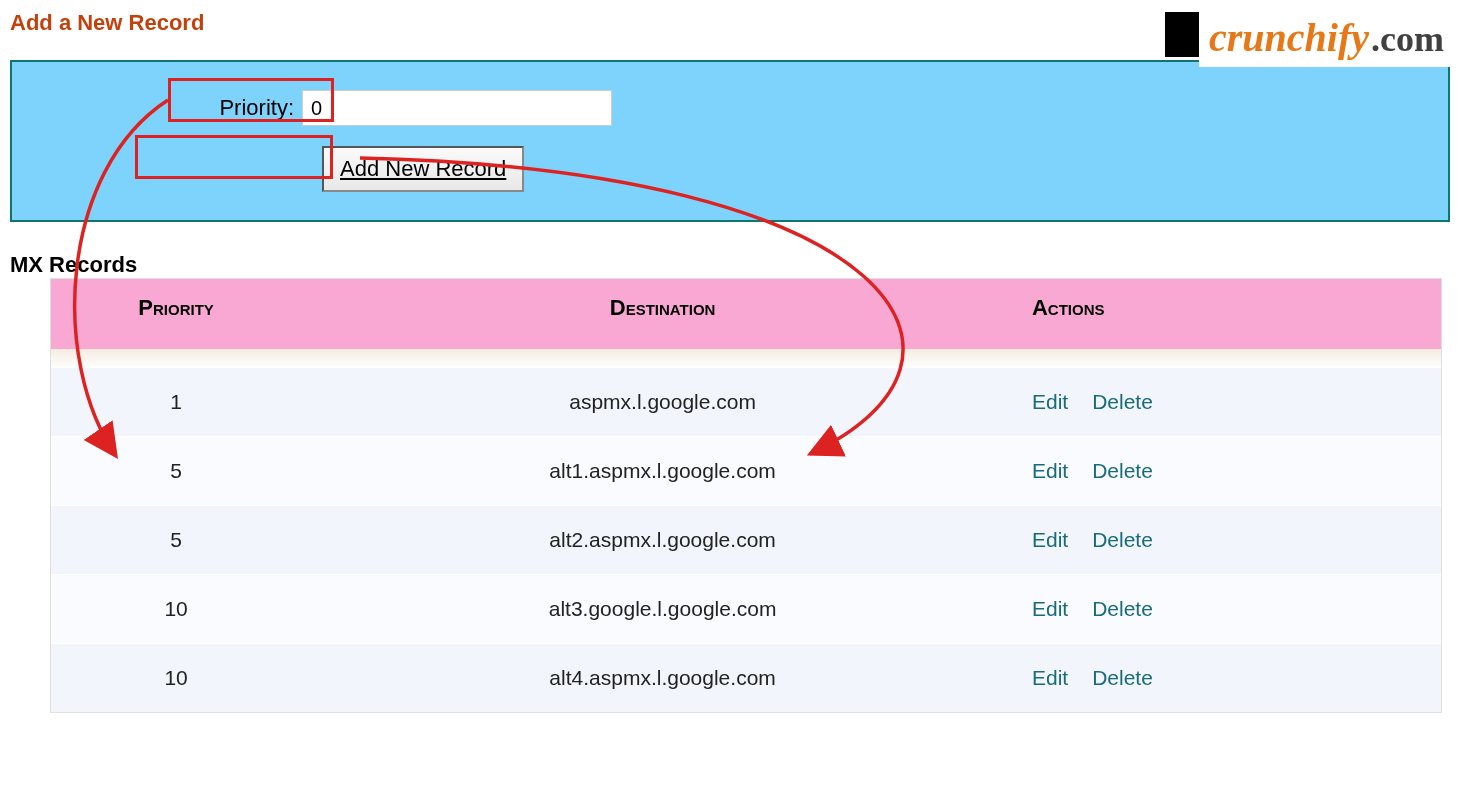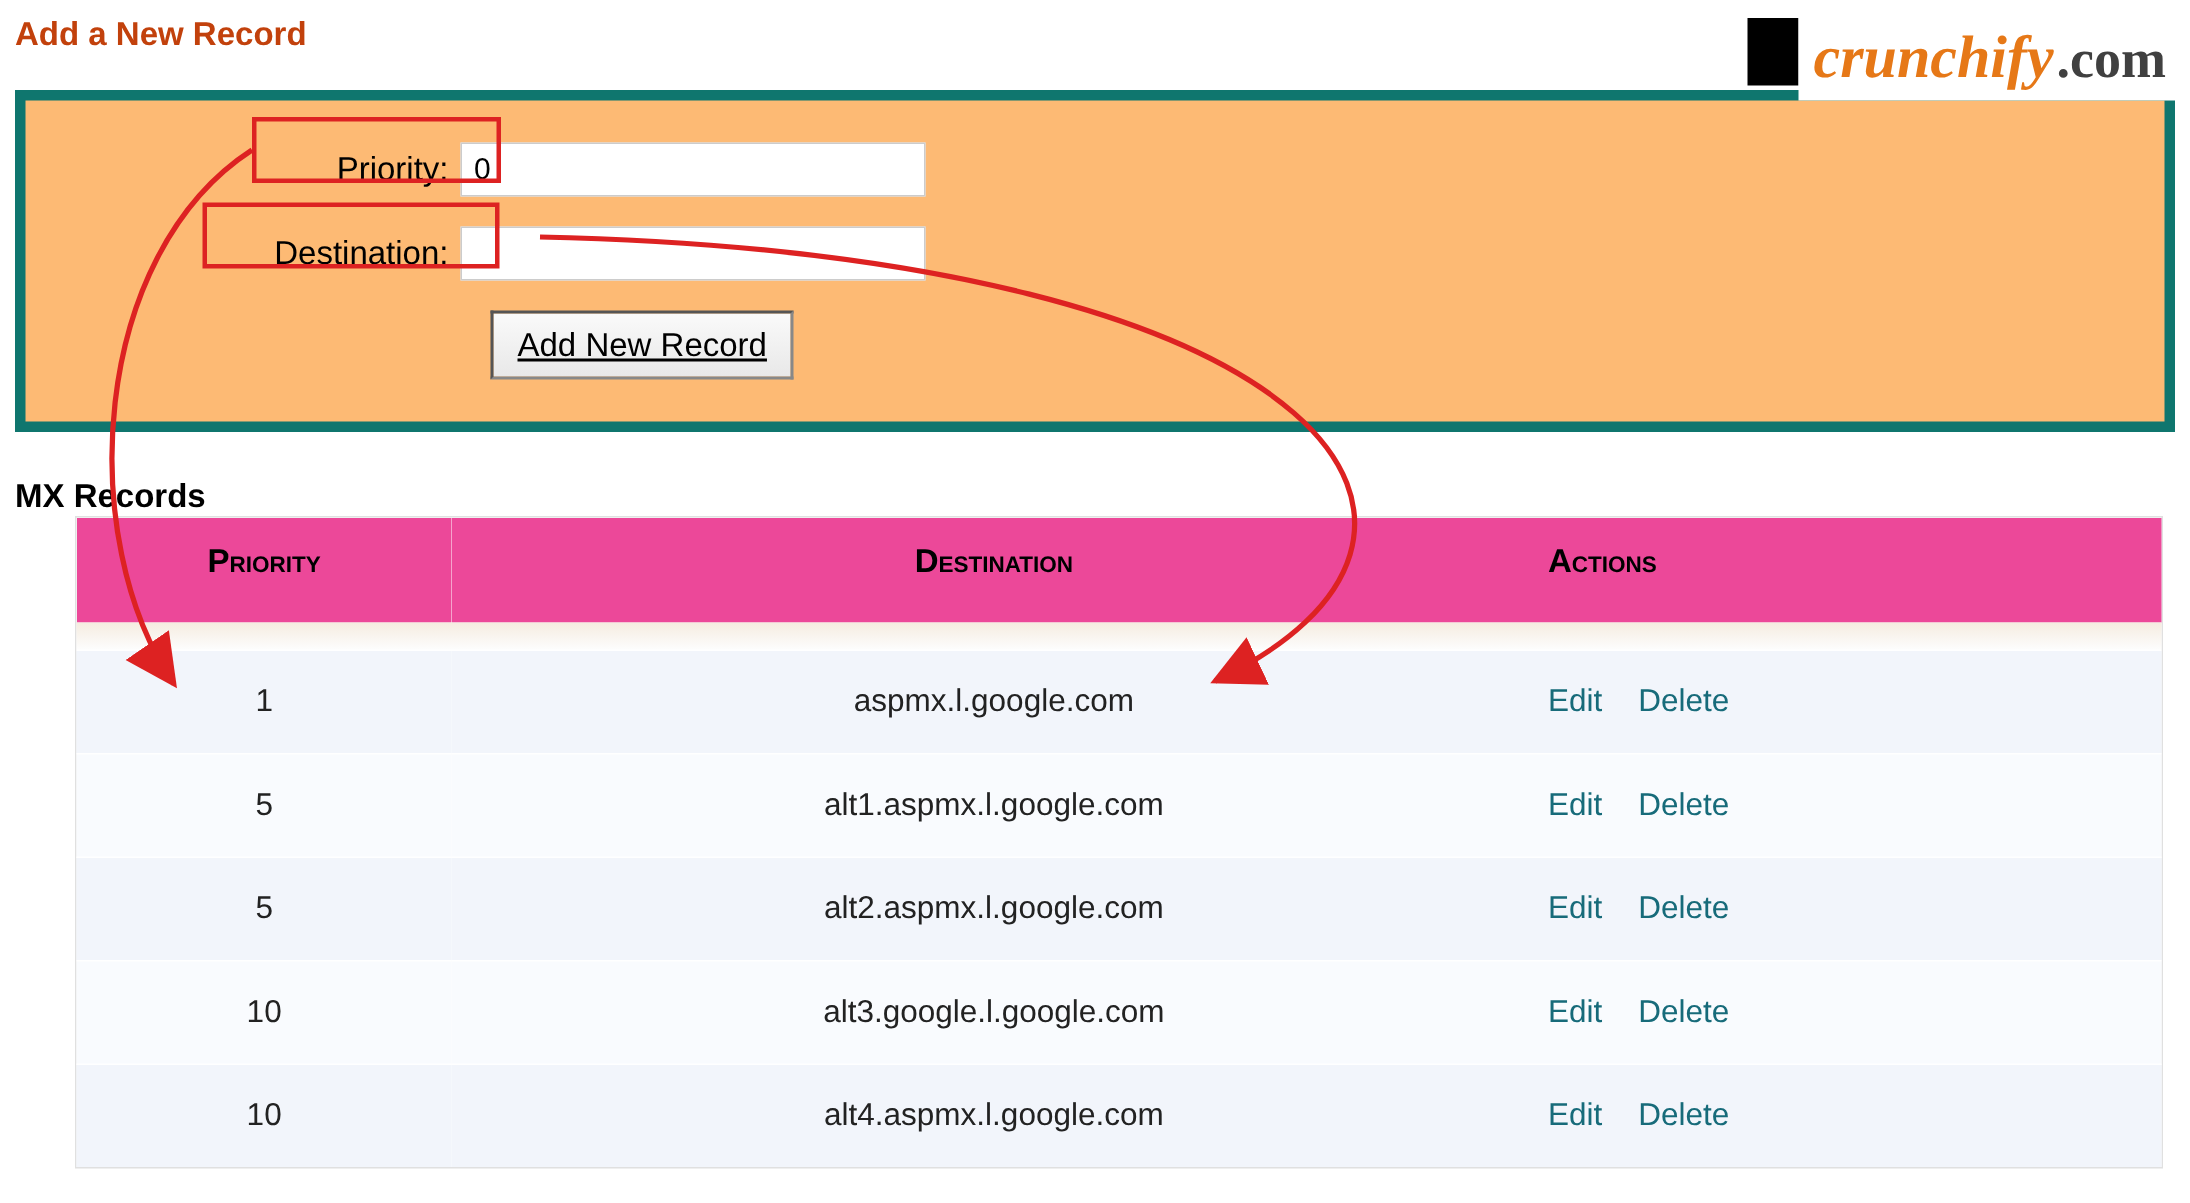--- a/index.html
+++ b/index.html
@@ -10,22 +10,22 @@
       padding: 10px;
       position: relative;
     }
     .section-header {
       font-size: 22px;
       font-weight: bold;
       color: #c2410c;
       margin-bottom: 8px;
     }
     .form-panel {
-      background: #fdba74;
-      border: 7px solid #0f766e;
+      background: #7dd3fc;
+      border: 2px solid #0f766e;
       padding: 28px 20px 28px 20px;
       margin-bottom: 30px;
       margin-top: 24px;
     }
     .form-row {
       display: flex;
       align-items: center;
       margin-bottom: 20px;
     }
     .form-label {
@@ -74,21 +74,21 @@
     table {
       width: 100%;
       border-collapse: collapse;
     }
     thead th {
       font-size: 22px;
       font-weight: bold;
       font-variant: small-caps;
       color: #000;
       padding: 16px 8px 28px 8px;
-      background: #ec4899;
+      background: #f9a8d4;
       position: relative;
     }
     .header-stripe {
       height: 18px;
       background: linear-gradient(#f5ece0, #fdfdfd);
     }
     tbody td {
       padding: 22px 8px;
       font-size: 21px;
       color: #222;
@@ -155,24 +155,20 @@
     <span class="logo-dot">.com</span>
   </div>
 </div>
 
 <div class="section-header">Add a New Record</div>
 
 <div class="form-panel">
   <div class="form-row">
     <div class="form-label">Priority:</div>
     <input class="form-input" type="text" value="0" style="">
-  </div>
-  <div class="form-row">
-    <div class="form-label">Destination:</div>
-    <input class="form-input" type="text" value="" style="">
   </div>
   <div class="add-button-row">
     <button class="add-button">Add New Record</button>
   </div>
 </div>
 
 <div class="mx-header">MX Records</div>
 
 <div class="table-wrap">
   <table>

